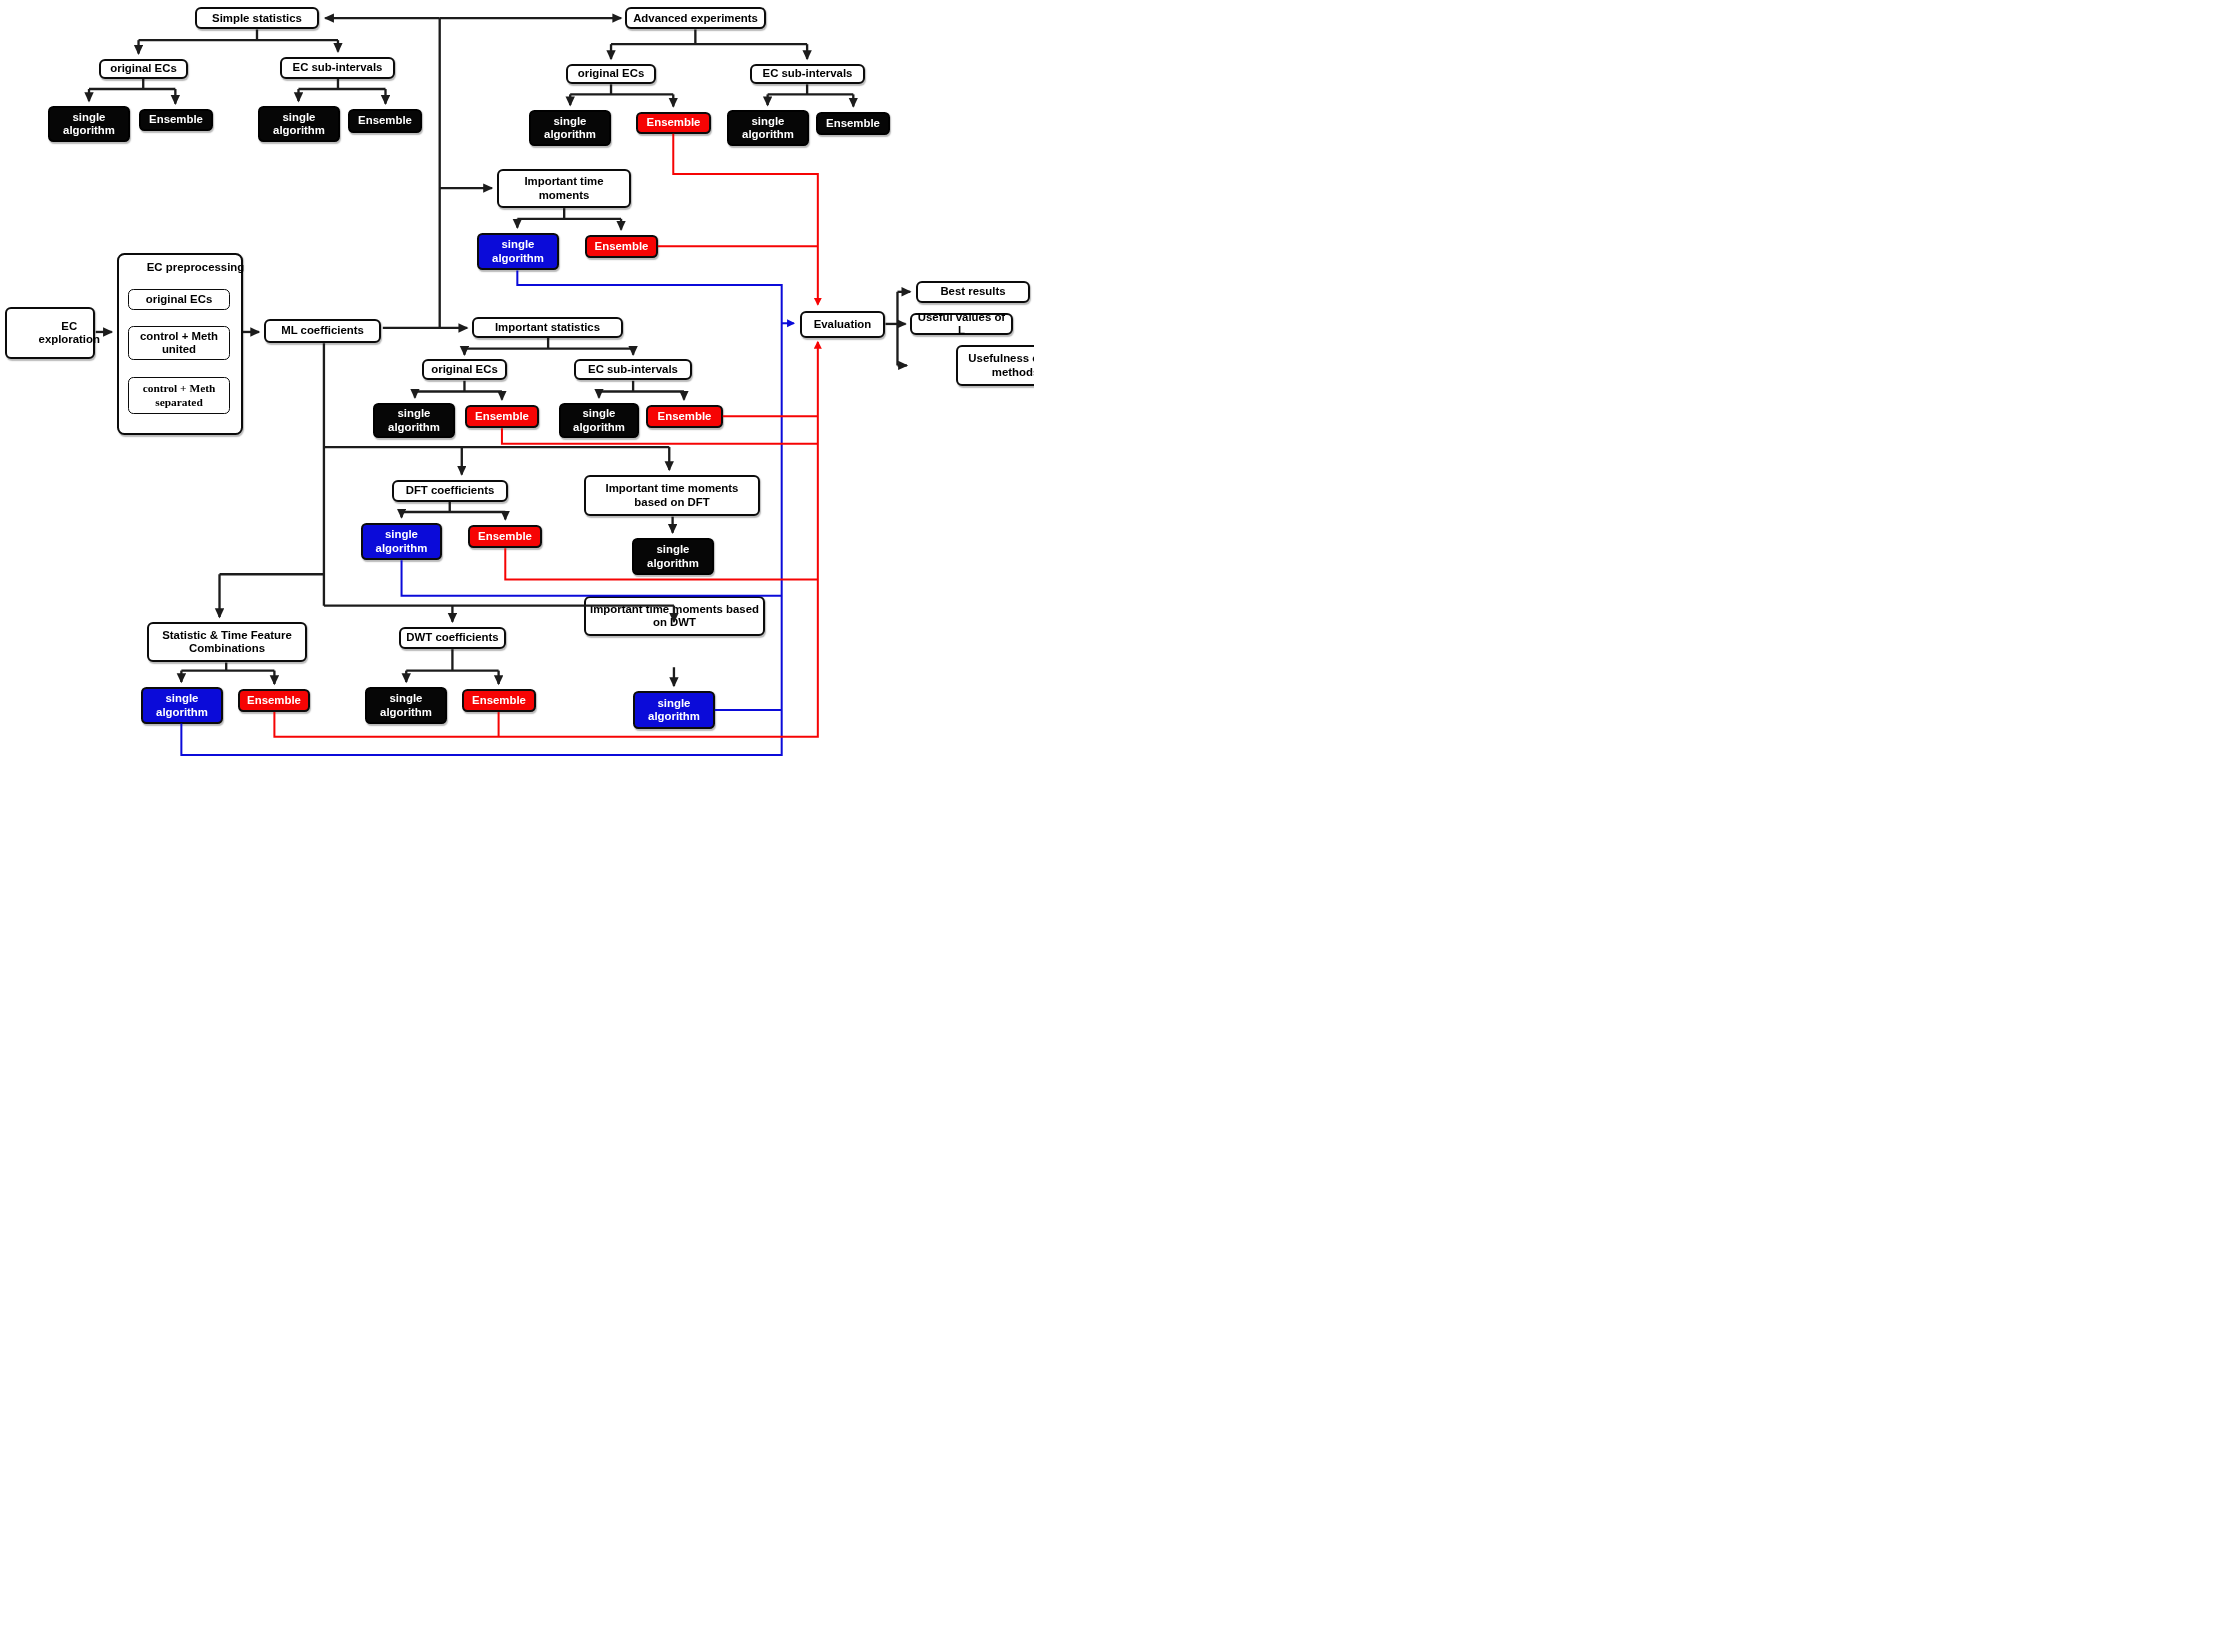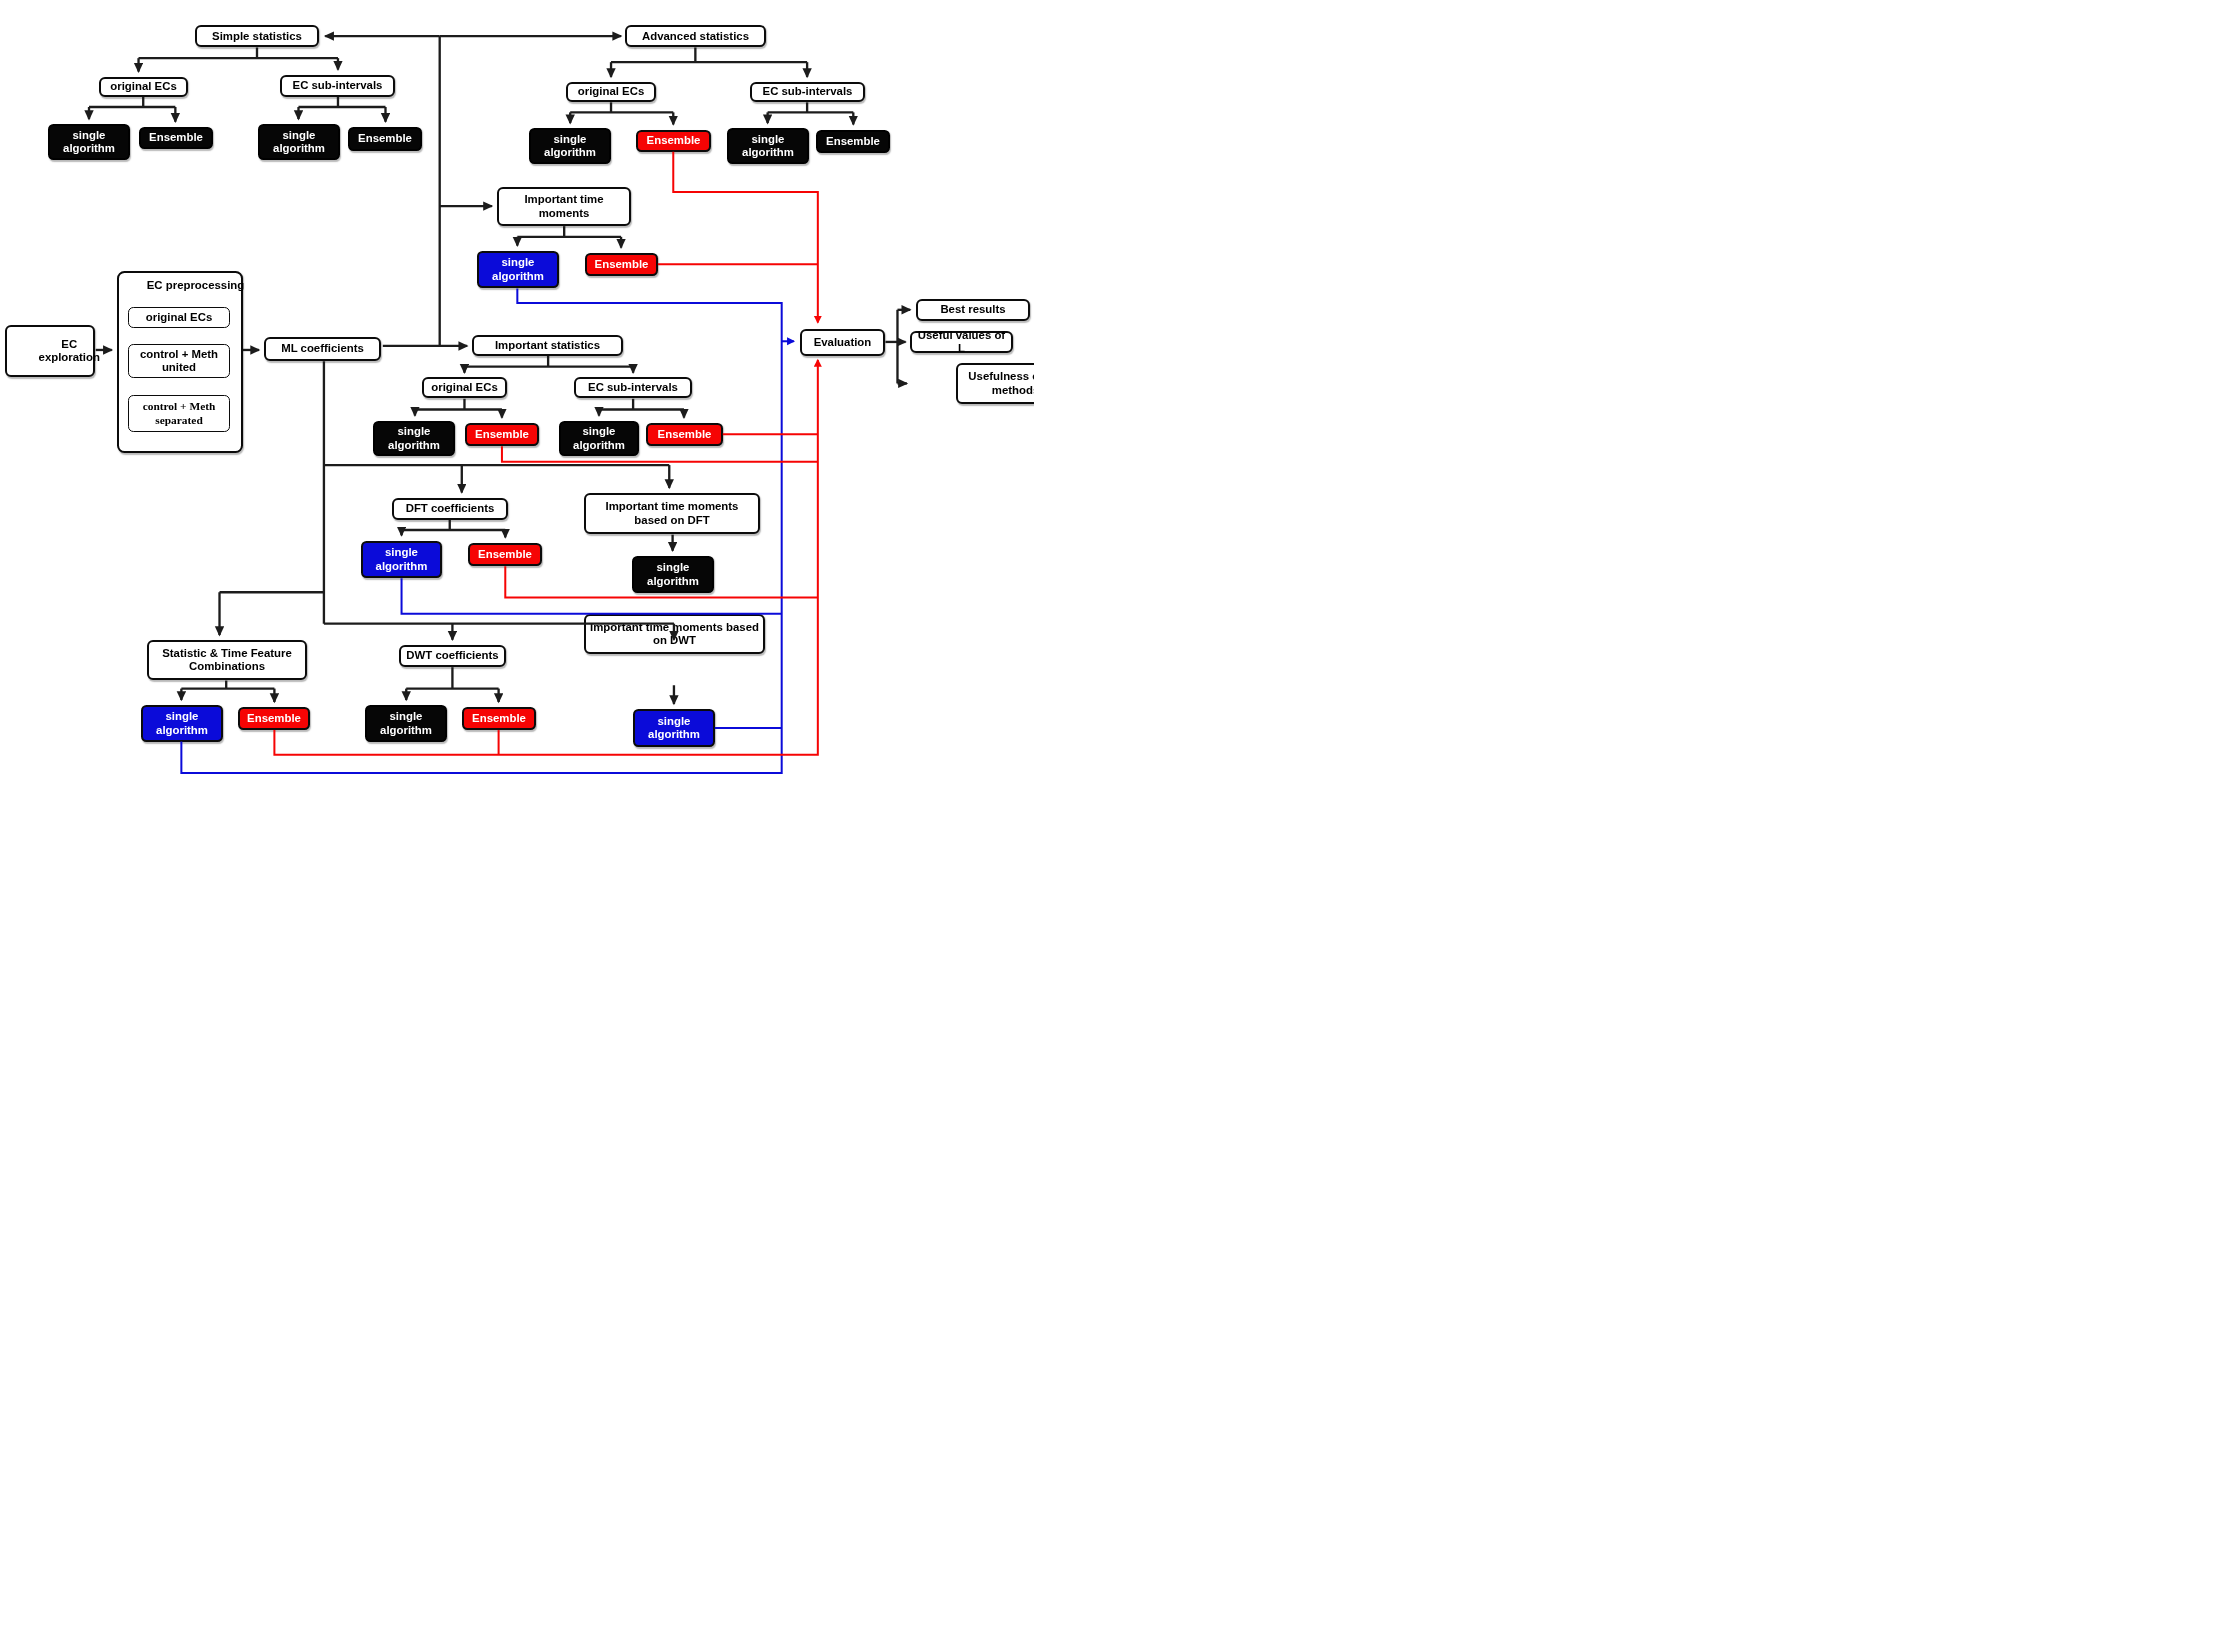--- a/index.html
+++ b/index.html
@@ -1,17 +1,17 @@
 <!DOCTYPE html>
 <html style="font-size:10.7px"><head>
 <meta charset="utf-8">
 <style>
   html,body{margin:0;padding:0;background:#fff;}
   #canvas{position:relative;width:1034px;height:771px;background:#fff;overflow:hidden;
-          font-family:"Liberation Sans",sans-serif;margin-top:18px;}
+          font-family:"Liberation Sans",sans-serif;}
   #wires{position:absolute;left:0;top:0;pointer-events:none;}
   .node{position:absolute;display:flex;align-items:center;justify-content:center;
         text-align:center;font-weight:bold;font-size:11.4px;line-height:1.18;
         box-sizing:border-box;padding:1.3px 3.3px;white-space:normal;}
   .n-outline{background:#fff;border:2px solid #0b0b0b;border-radius:6px;color:#000;
              box-shadow:1px 1.3px 1.3px rgba(0,0,0,.28);}
   .n-black{background:#060606;color:#fff;border:2px solid #000;border-radius:5.4px;
            box-shadow:1px 1.3px 1.3px rgba(0,0,0,.28);}
   .n-red{background:#f60404;color:#fff;border:2px solid #0b0b0b;border-radius:5.4px;
          box-shadow:1px 1.3px 1.3px rgba(0,0,0,.28);}
@@ -27,21 +27,21 @@
 
 <div id="canvas">
   <div id="nodes">
       <div class="node n-outline" style="left: 195px; top: 7.4px; width: 124px; height: 22px;">Simple statistics</div>
       <div class="node n-outline" style="left: 99px; top: 59px; width: 89px; height: 20px;">original ECs</div>
       <div class="node n-outline" style="left: 280px; top: 57px; width: 115px; height: 22px;">EC sub-intervals</div>
       <div class="node n-black" style="left: 48px; top: 106px; width: 82px; height: 36px;">single algorithm</div>
       <div class="node n-black" style="left: 139px; top: 109px; width: 74px; height: 22px;">Ensemble</div>
       <div class="node n-black" style="left: 258px; top: 106px; width: 82px; height: 36px;">single algorithm</div>
       <div class="node n-black" style="left: 348px; top: 109px; width: 74px; height: 24px;">Ensemble</div>
-      <div class="node n-outline" style="left: 625px; top: 7.4px; width: 141px; height: 22px;">Advanced statistics</div>
+      <div class="node n-outline" style="left: 625px; top: 7.4px; width: 141px; height: 22px;">Advanced experiments</div>
       <div class="node n-outline" style="left: 566px; top: 64px; width: 90px; height: 20px;">original ECs</div>
       <div class="node n-outline" style="left: 750px; top: 64px; width: 115px; height: 20px;">EC sub-intervals</div>
       <div class="node n-black" style="left: 529px; top: 110px; width: 82px; height: 36px;">single algorithm</div>
       <div class="node n-red" style="left: 636px; top: 112px; width: 75px; height: 22px;">Ensemble</div>
       <div class="node n-black" style="left: 727px; top: 110px; width: 82px; height: 36px;">single algorithm</div>
       <div class="node n-black" style="left: 816px; top: 112px; width: 74px; height: 23px;">Ensemble</div>
       <div class="node n-outline" style="left: 497px; top: 169px; width: 134px; height: 39px;">Important time moments</div>
       <div class="node n-blue" style="left: 477px; top: 233px; width: 82px; height: 37px;">single algorithm</div>
       <div class="node n-red" style="left: 585px; top: 235px; width: 73px; height: 23px;">Ensemble</div>
       <div class="node n-outline" style="left: 5.4px; top: 307px; width: 90px; height: 52px; padding-left: 41px;">EC exploration</div>

